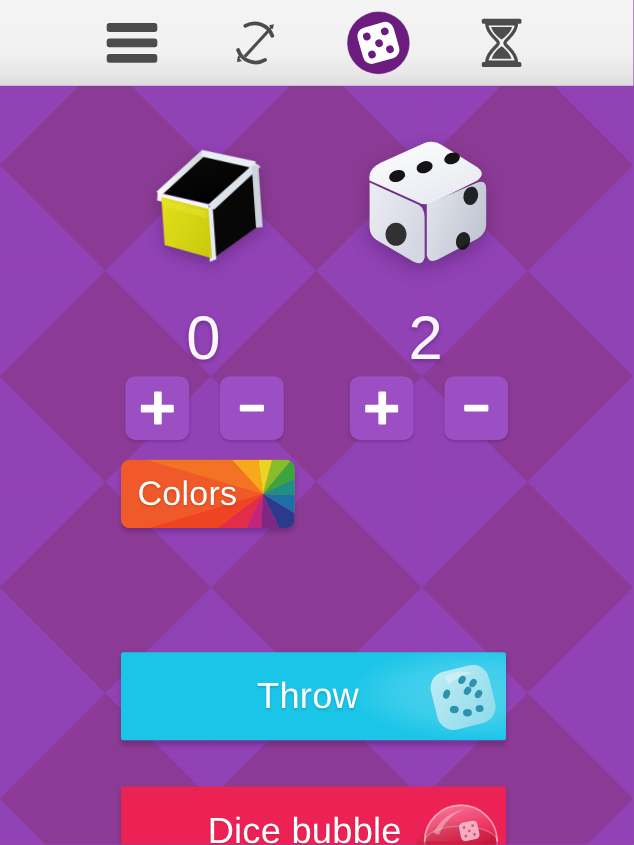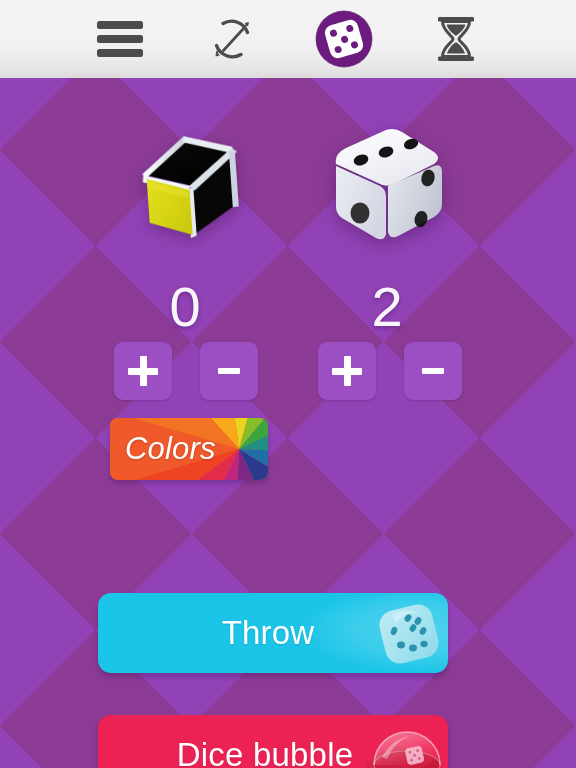--- a/index.html
+++ b/index.html
@@ -170,43 +170,42 @@
     position: absolute;
     top: 340px; left: 110px;
     width: 158px; height: 62px;
     border: none; padding: 0;
     border-radius: 8px;
     overflow: hidden;
     cursor: pointer;
     background: #F05A28;
     box-shadow: 0 3px 4px rgba(55,12,72,.26);
     display: block;
-    font-style: italic;
   }
   .colors-fan { position: absolute; inset: 0; }
   .colors-label {
     position: absolute;
     left: 15px; top: 0;
     height: 62px;
     display: flex; align-items: center;
     color: #FFFFFF;
     font-size: 31px;
     font-weight: 400;
     letter-spacing: .2px;
     text-shadow: 0 1px 2px rgba(80,20,0,.28);
     z-index: 3;
   }
 
   
   .big-btn {
     position: absolute;
-    left: 98px;
+    left: 110px;
     width: 350px; height: 80px;
     border: none; padding: 0;
-    border-radius: 13px;
+    border-radius: 2px;
     cursor: pointer;
     overflow: hidden;
     display: flex; align-items: center; justify-content: center;
   }
   .big-btn .bb-label {
     color: #FFFFFF;
     font-size: 33px;
     font-weight: 400;
     letter-spacing: .2px;
     z-index: 4;

